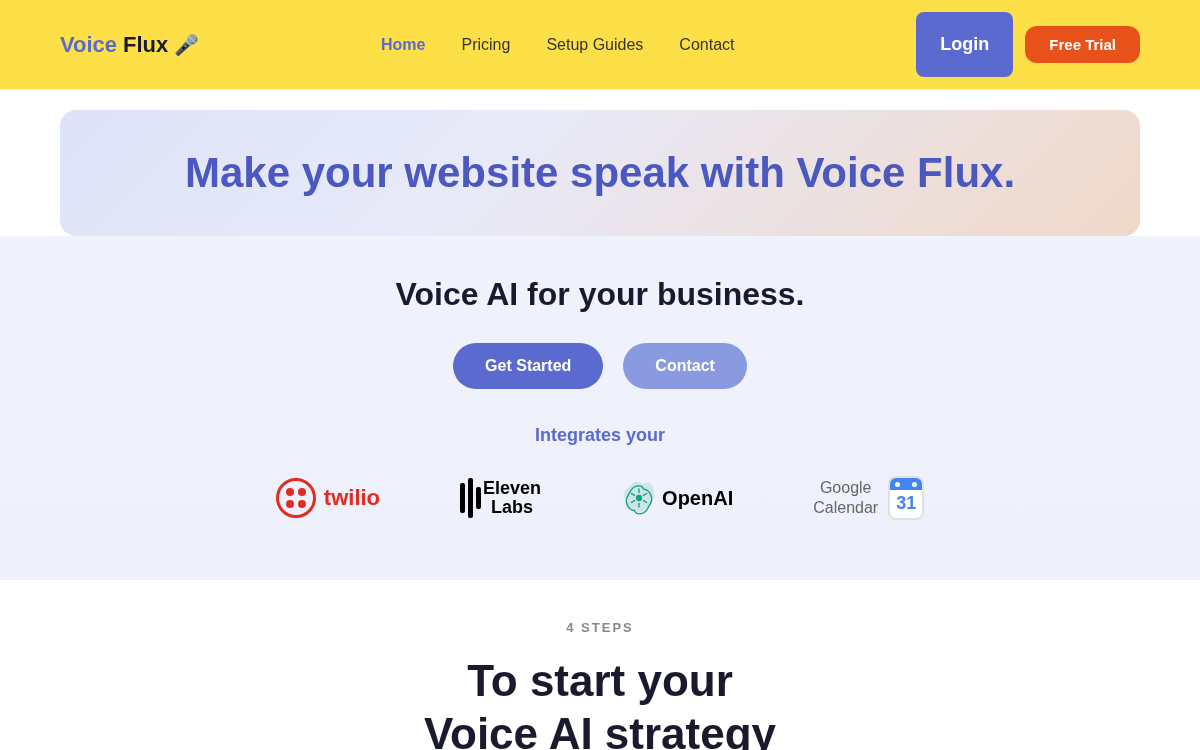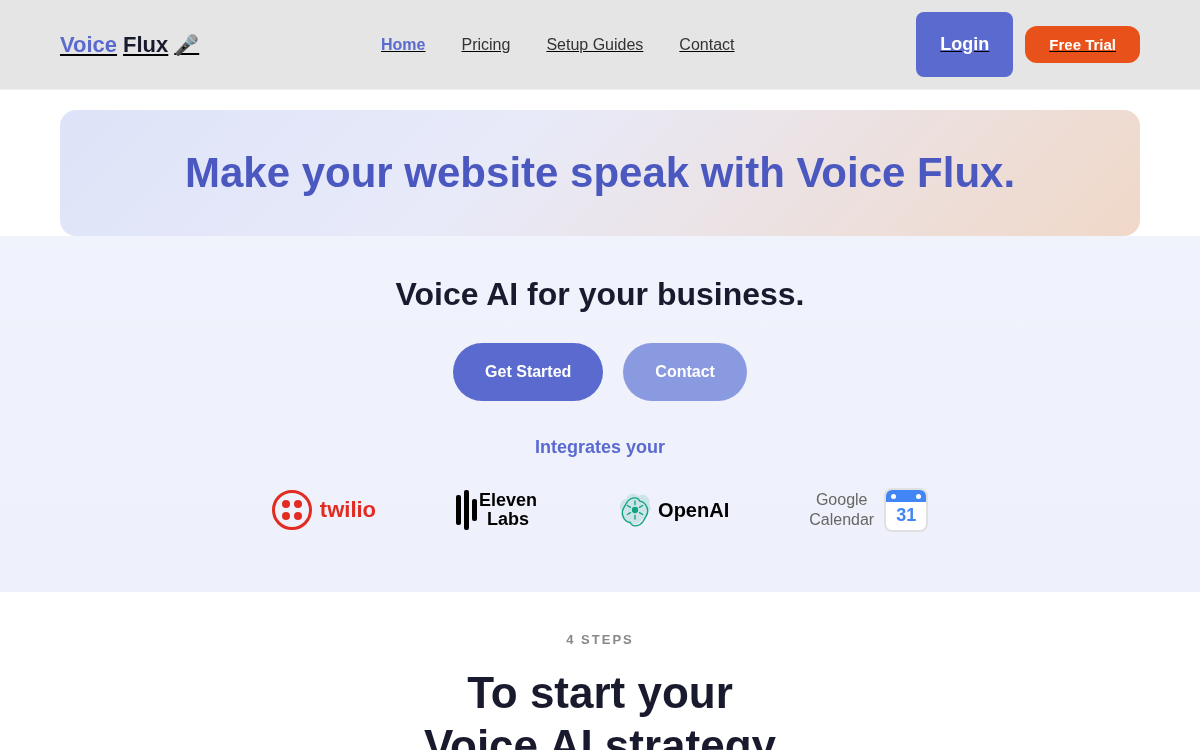--- a/index.html
+++ b/index.html
@@ -10,23 +10,22 @@
       width: 1200px;
       min-height: 750px;
       overflow-x: hidden;
     }
 
     
     .navbar {
       display: flex;
       justify-content: space-between;
       padding: 12px 60px;
-      background: #e5e5e5;
+      background: #fde047;
       border-bottom: 1px solid #f0f0f0;
-      text-decoration: underline;
     }
 
     .logo {
       display: flex;
       align-items: center;
       gap: 6px;
       font-size: 22px;
       font-weight: 700;
       text-decoration: none;
     }
@@ -127,21 +126,21 @@
       display: flex;
       justify-content: center;
       gap: 20px;
       margin-bottom: 36px;
     }
 
     .btn-get-started {
       background: #5a6acf;
       color: #fff;
       border: none;
-      padding: 20px 32px;
+      padding: 14px 32px;
       border-radius: 30px;
       font-size: 16px;
       font-weight: 600;
       cursor: pointer;
     }
 
     .btn-contact {
       background: #8a9ae0;
       color: #fff;
       border: none;
@@ -249,21 +248,21 @@
     }
 
     .gcal-text {
       font-size: 16px;
       color: #666;
       font-weight: 400;
       line-height: 1.3;
     }
 
     .gcal-icon {
-      width: 44px;
+      width: 36px;
       height: 44px;
       background: #fff;
       border: 2px solid #e0e0e0;
       border-radius: 8px;
       display: flex;
       align-items: center;
       justify-content: center;
       font-size: 18px;
       font-weight: 700;
       color: #4285f4;

